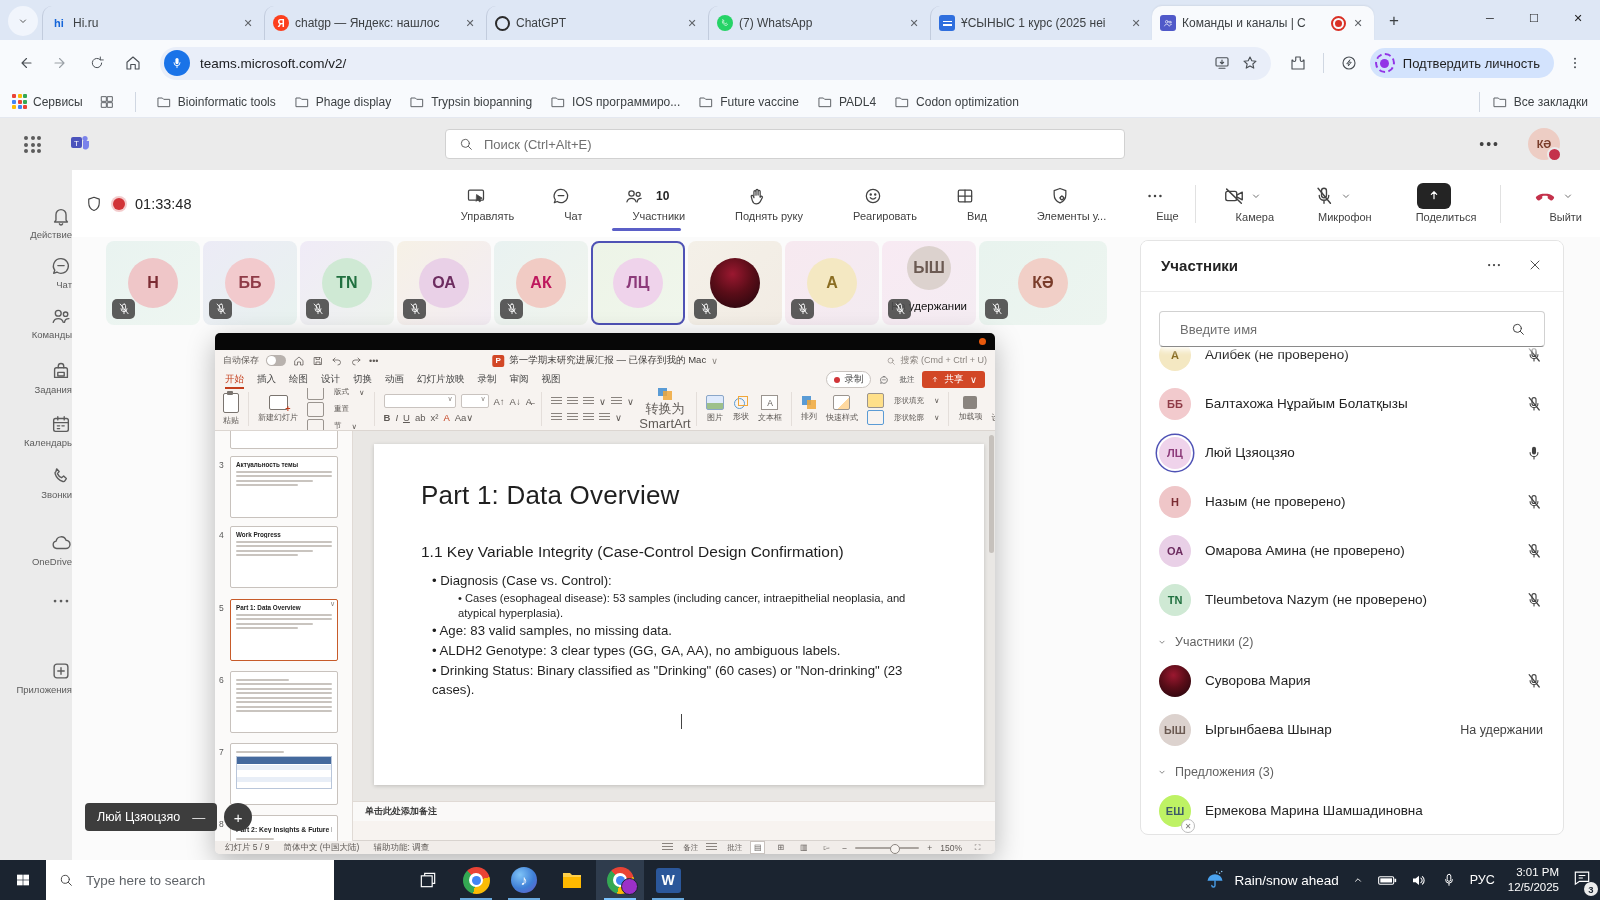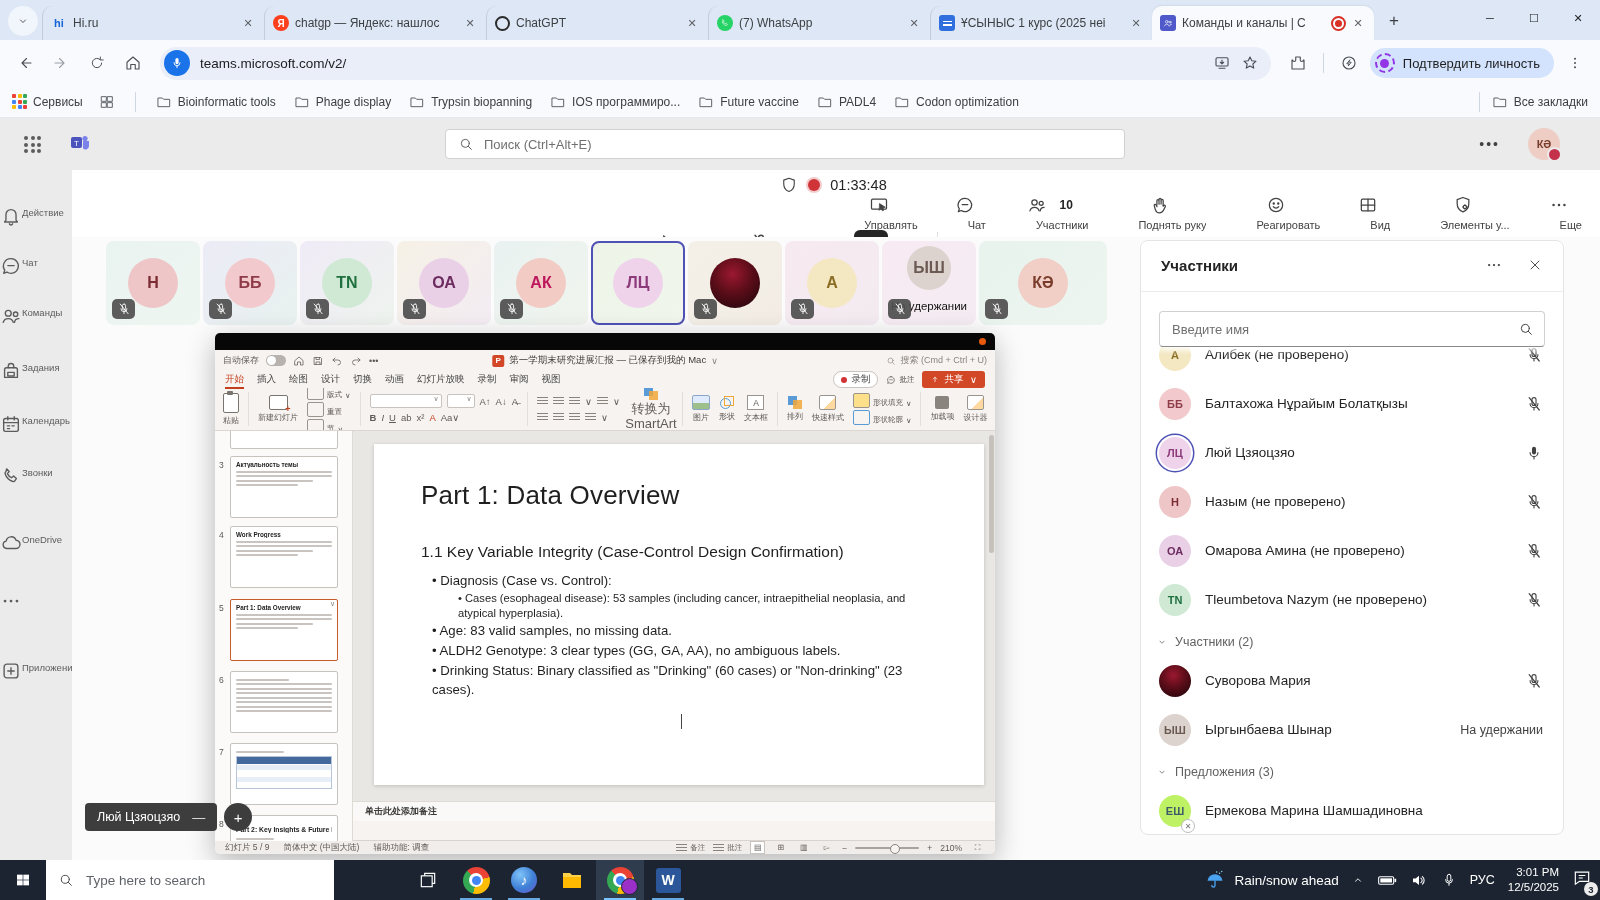--- a/index.html
+++ b/index.html
@@ -73,41 +73,41 @@
            border-radius:4px;display:flex;align-items:center;gap:8px;padding:0 12px;box-sizing:border-box;}
   #tsearch input{border:none;outline:none;flex:1;font-size:13px;color:#424242;background:transparent;font-family:inherit;}
   #tsearch input::placeholder{color:#707070;}
   #tdots{position:absolute;right:100px;top:18px;color:#424242;letter-spacing:2px;font-size:14px;}
   #tavatar{position:absolute;right:40px;top:10px;width:32px;height:32px;border-radius:50%;background:#edcdc4;
            color:#7a3c2a;font-size:11px;font-weight:700;display:flex;align-items:center;justify-content:center;}
   #tavatar::after{content:"";position:absolute;right:-2px;bottom:-2px;width:11px;height:11px;border-radius:50%;
                   background:#c4314b;border:2px solid #ebebeb;}
 
   
-  #meetbar{position:absolute;left:72px;top:176px;width:1528px;height:67px;background:#fff;
-           display:flex;align-items:center;padding:0 18px 0 13px;box-sizing:border-box;flex-direction:column;}
+  #meetbar{position:absolute;left:72px;top:170px;width:1528px;height:67px;background:#fff;
+           display:flex;align-items:center;padding:0 18px 0 13px;box-sizing:border-box;}
   #meetleft{display:flex;align-items:center;gap:10px;color:#424242;}
   .recdot{width:12px;height:12px;border-radius:50%;background:#d13438;box-shadow:0 0 0 2px rgba(209,52,56,.25);}
   #timer{font-size:14.5px;color:#242424;}
   #meetbtns{display:flex;align-items:center;gap:26px;margin-left:auto;}
   .mbtn{display:flex;flex-direction:column;align-items:center;position:relative;color:#424242;}
   .mrow{display:flex;align-items:center;gap:12px;height:22px;}
   .mbadge{font-size:12px;font-weight:700;color:#242424;}
   .mlab{font-size:11px;margin-top:3px;max-width:74px;white-space:nowrap;overflow:hidden;text-overflow:ellipsis;margin-left:24px;}
   .mbtn.active::after{content:"";position:absolute;left:4px;right:4px;bottom:-9px;height:3px;border-radius:2px;background:#5b5fc7;}
   .msep{width:1px;height:38px;background:#e1e1e1;margin:0 16px;}
   #devices{display:flex;align-items:center;gap:20px;}
   .dbtn{display:flex;flex-direction:column;align-items:center;color:#424242;}
   .drow{display:flex;align-items:center;gap:5px;height:24px;}
   .sharebox{width:34px;height:26px;border-radius:6px;background:#242424;display:flex;align-items:center;justify-content:center;}
   .leaveic{color:#c4314b;}
 
   
   #rail{position:absolute;left:0;top:170px;width:72px;height:690px;background:#ebebeb;}
-  .ritem{position:absolute;left:0;width:72px;display:flex;flex-direction:row;align-items:flex-start;color:#5c5c5c;}
+  .ritem{position:absolute;left:0;width:72px;display:flex;flex-direction:column;align-items:flex-end;color:#5c5c5c;}
   .ritem .rlabel{font-size:9.5px;margin-top:2px;}
 
   
   #main{position:absolute;left:72px;top:237px;width:1528px;height:623px;background:#fbfbfb;}
   #tiles{position:absolute;left:34px;top:4px;display:flex;gap:3px;}
   .tile{width:94px;height:84px;border-radius:8px;position:relative;box-sizing:border-box;}
   .tile.wide{width:128px;}
   .tile.activeb{border:2.5px solid #4f52b5;}
   .tava{position:absolute;left:50%;top:50%;transform:translate(-50%,-50%);width:50px;height:50px;border-radius:50%;
         display:flex;align-items:center;justify-content:center;font-size:16px;font-weight:600;}
@@ -135,21 +135,21 @@
   .ptab.active{color:#c43e1c;}
   .ptab.active::after{content:"";position:absolute;left:0;right:0;bottom:-3px;height:2px;background:#c43e1c;}
   #pmright{margin-left:auto;display:flex;align-items:center;gap:8px;}
   .recpill{border:1px solid #c9c3bf;border-radius:9px;padding:1px 7px;display:flex;align-items:center;gap:4px;background:#fff;}
   .recpill i{width:6px;height:6px;border-radius:50%;background:#d13438;}
   .sharebtn{background:#d24726;color:#fff;border-radius:3px;padding:2px 8px;display:flex;align-items:center;gap:4px;}
   #ribbon{height:42px;border-bottom:1px solid #dcd6d1;display:flex;align-items:center;padding:0 8px;gap:9px;overflow:hidden;}
   .rsep{width:1px;height:34px;background:#e4deda;flex:0 0 auto;}
   .rcol{display:flex;flex-direction:column;align-items:center;gap:2px;}
   .rlab{font-size:8px;white-space:nowrap;}
-  .mini{font-size:7.5px;white-space:nowrap;display:flex;align-items:flex-end;gap:3px;}
+  .mini{font-size:7.5px;white-space:nowrap;display:flex;align-items:center;gap:10px;}
   .minicol{display:flex;flex-direction:column;gap:2px;justify-content:center;}
   .sel{height:12px;border:1px solid #c9c3bf;background:#fff;border-radius:2px;position:relative;}
   .sel::after{content:"∨";position:absolute;right:2px;top:0;font-size:7px;color:#8a847f;}
   .w70{width:70px}.w26{width:26px}
   .frow{display:flex;align-items:center;gap:5px;height:14px;font-size:9.5px;color:#5f5a56;}
   .lns{width:11px;height:9px;background:repeating-linear-gradient(#8a847f 0 1px,transparent 1px 3px);}
   .iconbox{width:15px;height:13px;border:1px solid #9a948f;border-radius:2px;display:flex;align-items:center;justify-content:center;font-size:8px;}
   .clipic{width:14px;height:18px;border:1.3px solid #7a746f;border-radius:2px;position:relative;background:#fff;}
   .clipic::after{content:"";position:absolute;left:3px;top:-3px;width:6px;height:4px;background:#7a746f;border-radius:1px;}
   .slideic{width:17px;height:13px;border:1.3px solid #7a746f;border-radius:2px;background:#fff;position:relative;}
@@ -205,21 +205,21 @@
          justify-content:center;font-size:15px;}
 
   
   #panel{position:absolute;left:1068px;top:3px;width:424px;height:595px;background:#fff;border:1px solid #e4e4e4;
          border-radius:8px;box-sizing:border-box;overflow:hidden;}
   #phead{position:absolute;left:0;top:0;right:0;height:48px;display:flex;align-items:center;padding:0 20px;}
   #ptitle{font-size:15px;font-weight:700;color:#242424;}
   #phicons{margin-left:auto;display:flex;align-items:center;gap:24px;color:#424242;}
   #pdivider{position:absolute;left:0;top:50px;width:100%;height:1px;background:#ebebeb;}
   #psearch{position:absolute;left:18px;right:18px;top:70px;height:34px;background:#fff;border:1px solid #d1d1d1;
-           border-bottom:1px solid #8a8a8a;border-radius:4px;display:flex;align-items:center;padding:0 10px;z-index:4;
+           border-bottom:1px solid #8a8a8a;border-radius:4px;display:flex;align-items:center;padding:0 18px;z-index:4;
            box-shadow:0 3px 6px rgba(255,255,255,1);}
   #psearch input{border:none;outline:none;flex:1;font-size:13px;color:#424242;background:transparent;font-family:inherit;}
   #psearch input::placeholder{color:#707070;}
   #plist{position:absolute;left:0;top:0;width:100%;height:100%;}
   .prow{position:absolute;left:0;width:100%;height:44px;}
   .pava{position:absolute;left:18px;top:6px;width:32px;height:32px;border-radius:50%;display:flex;align-items:center;
         justify-content:center;font-size:11px;font-weight:700;}
   .pava.ring{box-shadow:0 0 0 2px #fff,0 0 0 3.5px #4f52b5;}
   .pava.photo{background:radial-gradient(circle at 45% 32%,#9b1830 0%,#5a0d18 45%,#1c050b 100%);}
   .pbadge{position:absolute;left:40px;top:30px;width:12px;height:12px;border-radius:50%;background:#fff;border:1px solid #bbb;
@@ -1183,21 +1183,21 @@
               <span class="lns"></span>
               <span>批注</span>
             </span>
           <span class="vbtn on">▤</span>
           <span class="vbtn">⊞</span>
           <span class="vbtn">▥</span>
           <span class="vbtn">▻</span>
           <span>−</span>
           <span class="ztrack"></span>
           <span>+</span>
-          <span>210%</span>
+          <span>150%</span>
           <span class="vbtn">⛶</span>
         </span>
       </div>
     </div>
 
     <div id="overlaywrap">
       <span id="overlay">
         <span>Люй Цзяоцзяо</span>
         <span class="zm">—</span>
       </span>

